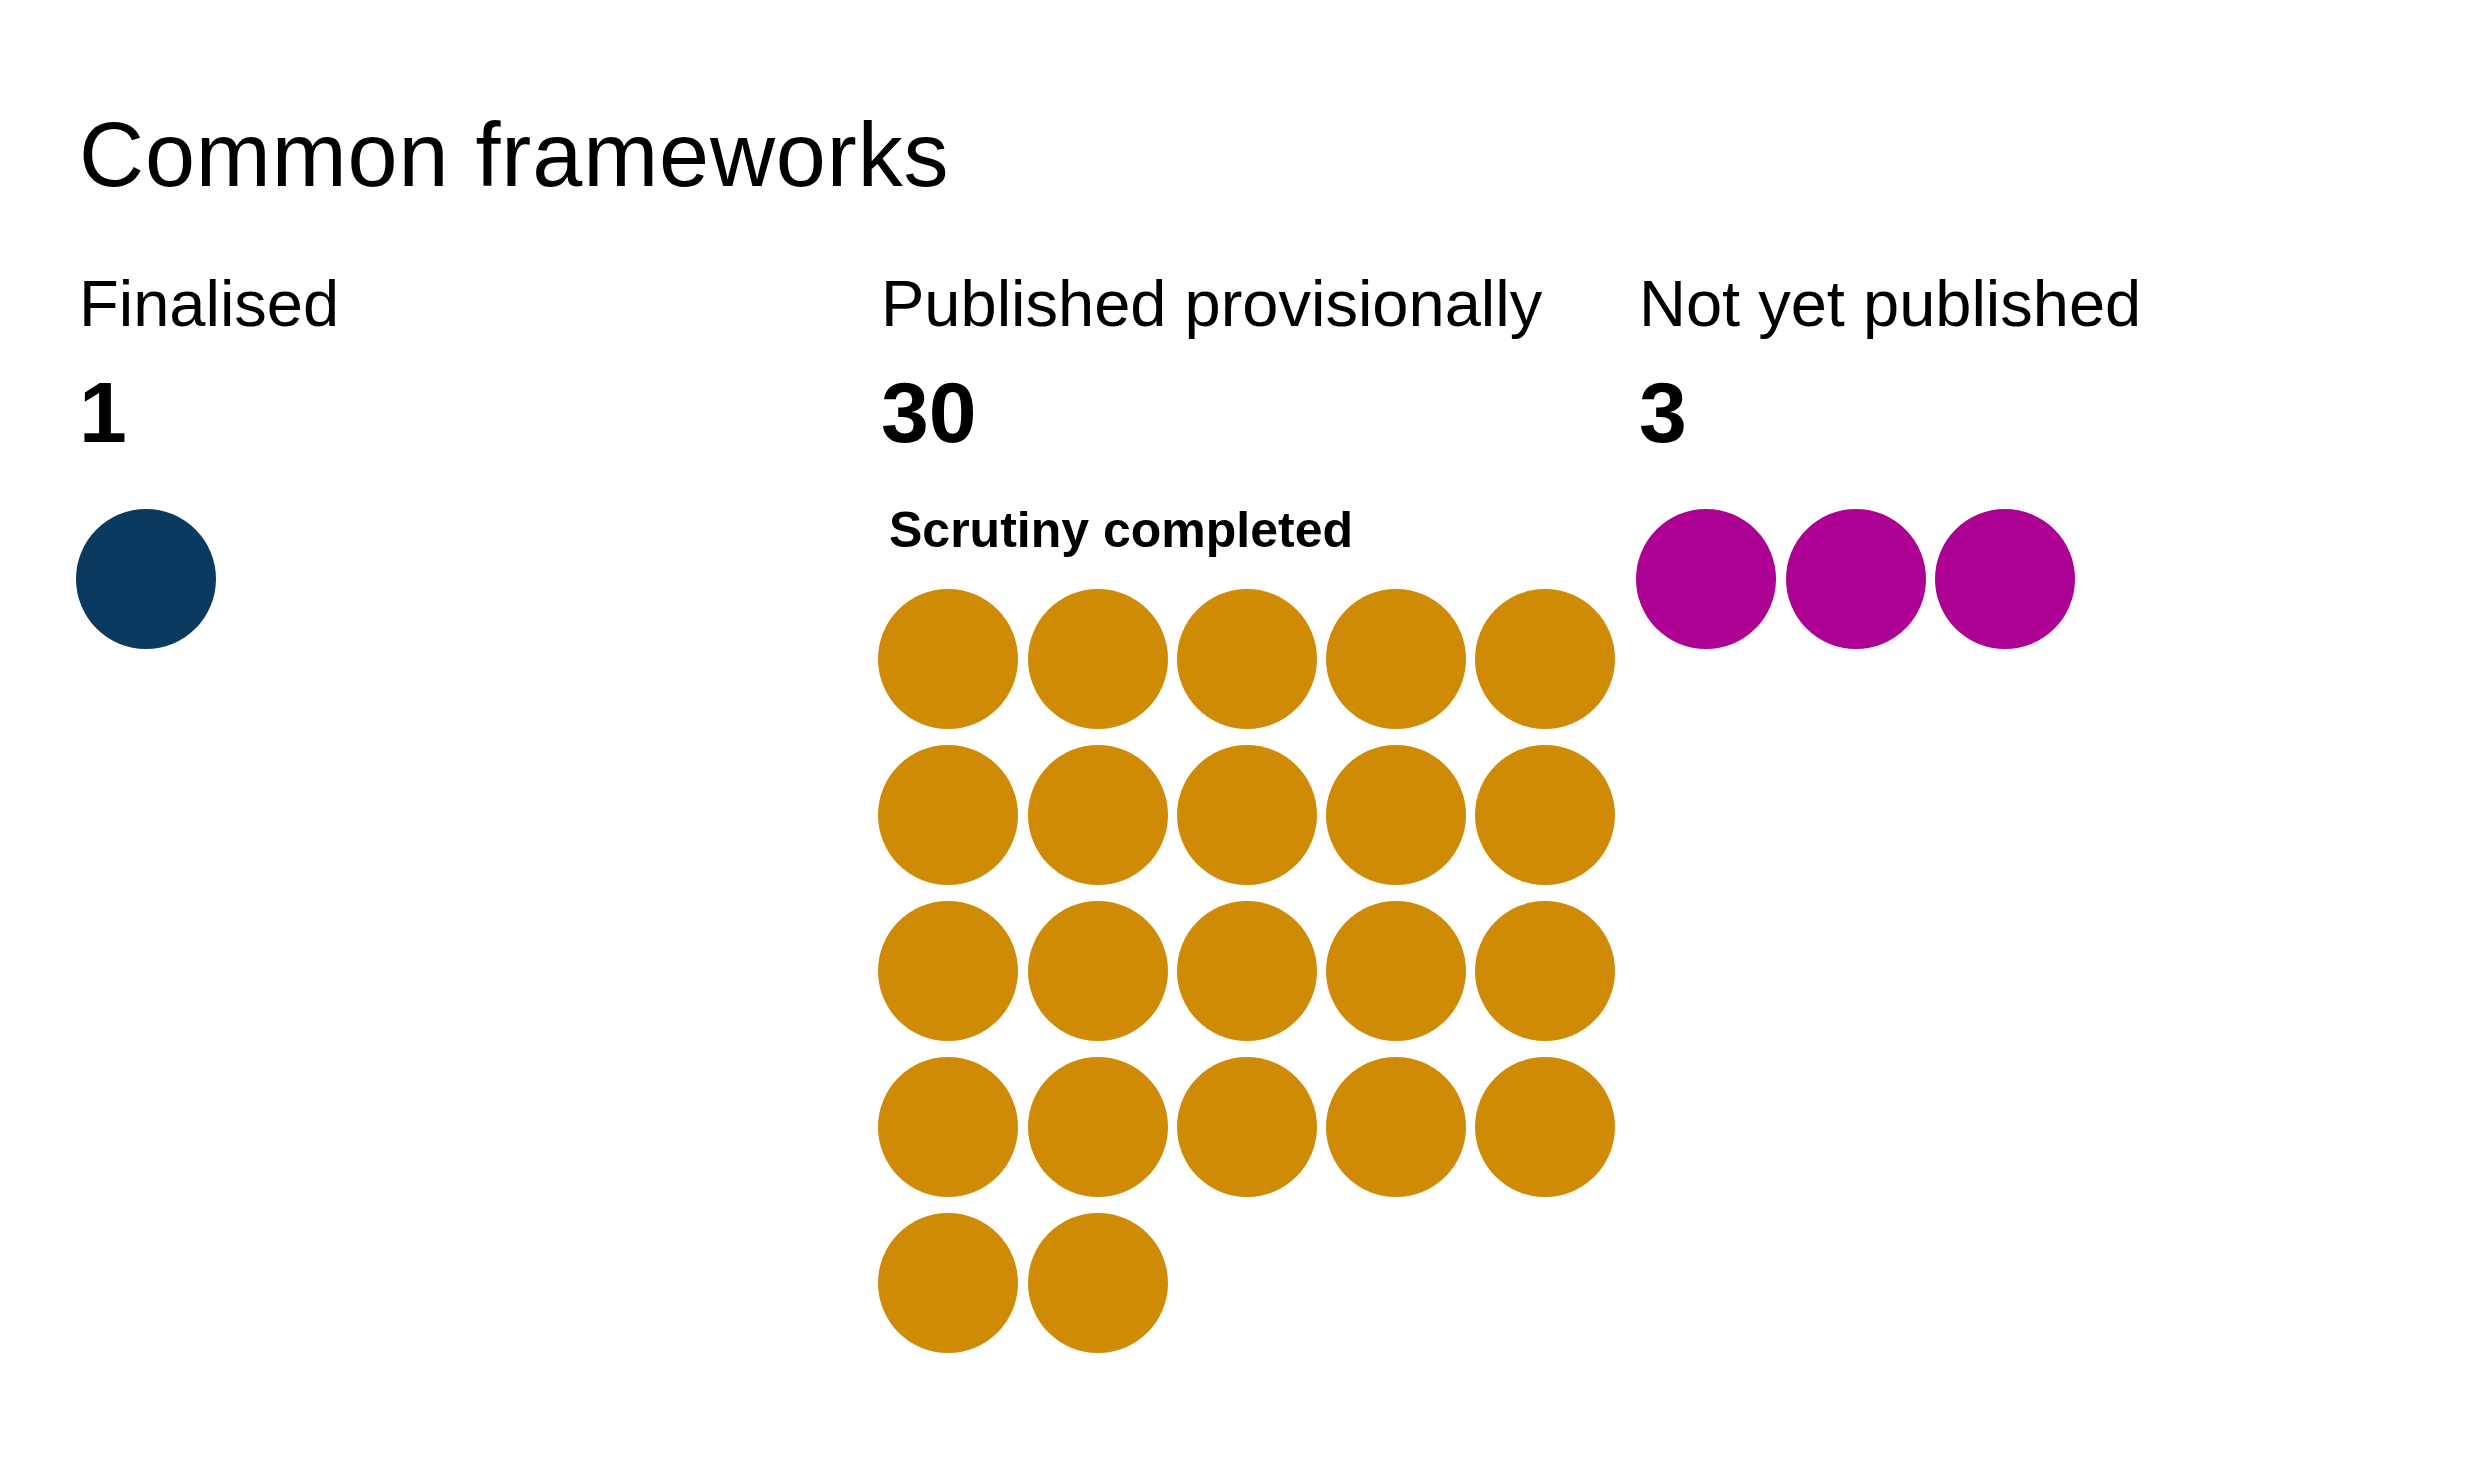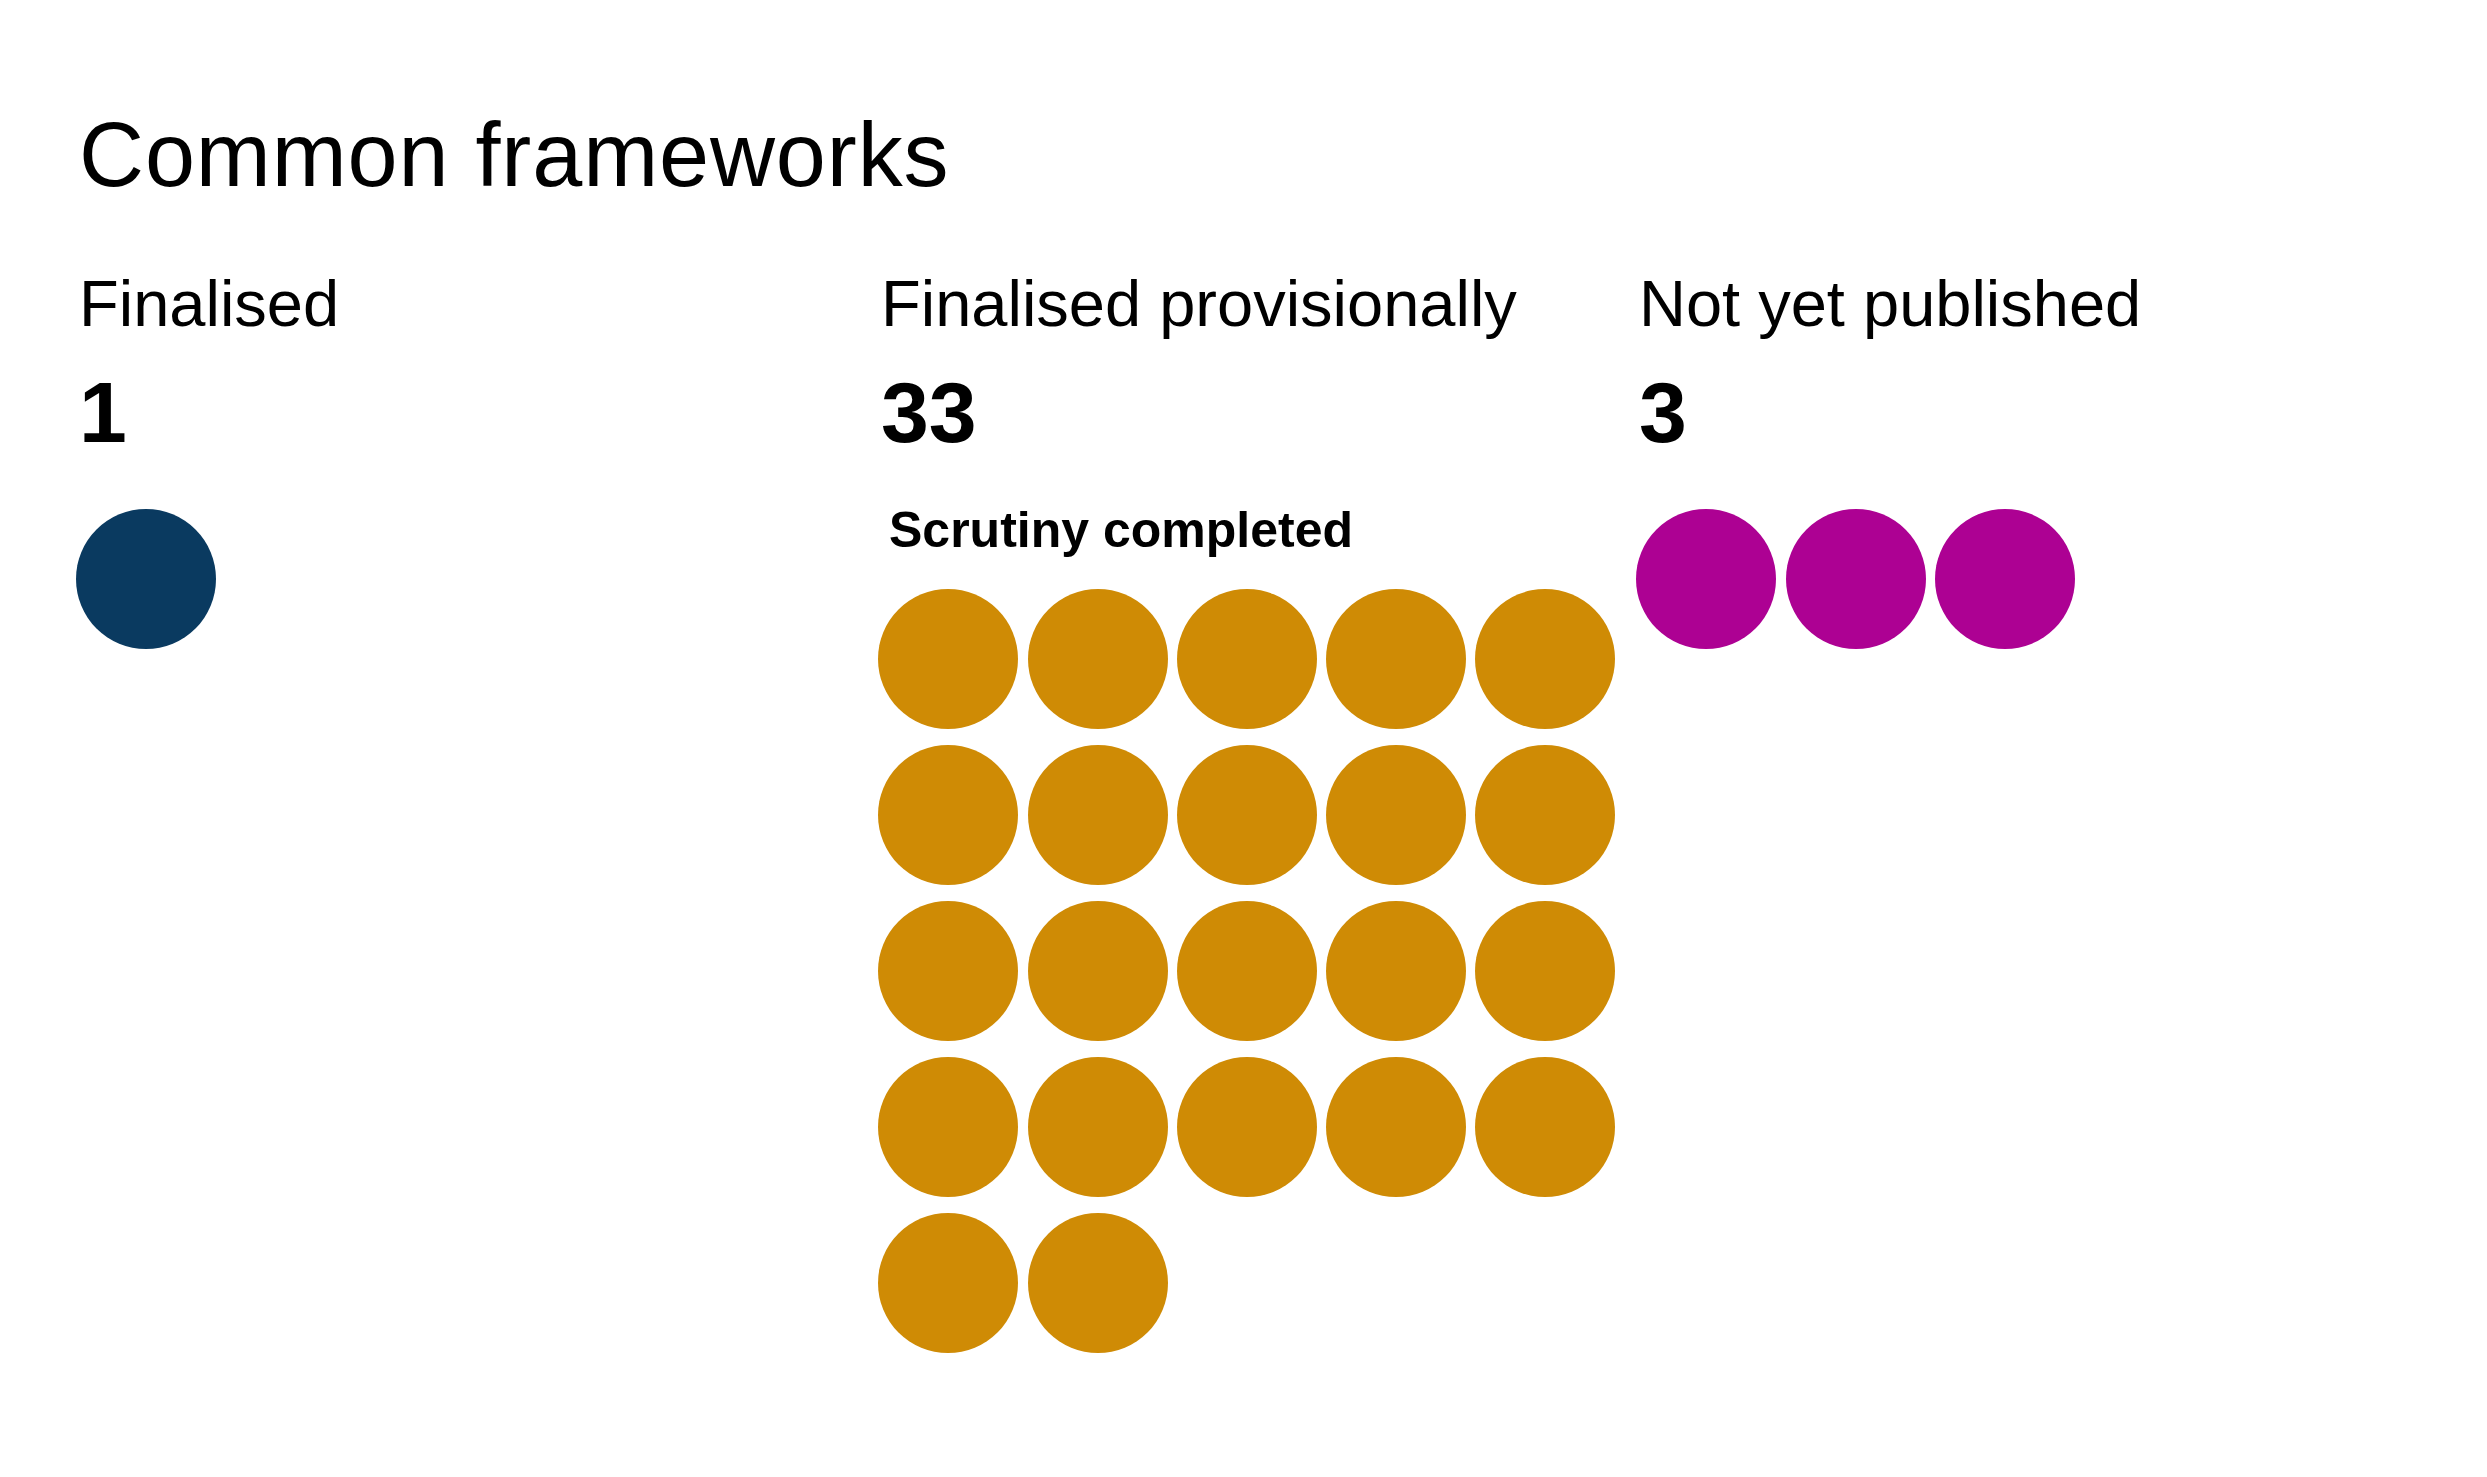--- a/index.html
+++ b/index.html
@@ -91,22 +91,22 @@
 
   <section class="col col-1">
     <div class="cat-label">Finalised</div>
     <div class="cat-value">1</div>
     <div class="dots dots-flex">
         <div class="dot" style="background: rgb(10, 58, 96);"></div>
       </div>
   </section>
 
   <section class="col col-2">
-    <div class="cat-label">Finalised provisionally</div>
-    <div class="cat-value">33</div>
+    <div class="cat-label">Published provisionally</div>
+    <div class="cat-value">30</div>
     <div class="cat-sublabel">Scrutiny completed</div>
     <div class="dots dots-grid">
         <div class="dot" style="background: rgb(207, 139, 5);"></div>
         <div class="dot" style="background: rgb(207, 139, 5);"></div>
         <div class="dot" style="background: rgb(207, 139, 5);"></div>
         <div class="dot" style="background: rgb(207, 139, 5);"></div>
         <div class="dot" style="background: rgb(207, 139, 5);"></div>
         <div class="dot" style="background: rgb(207, 139, 5);"></div>
         <div class="dot" style="background: rgb(207, 139, 5);"></div>
         <div class="dot" style="background: rgb(207, 139, 5);"></div>

